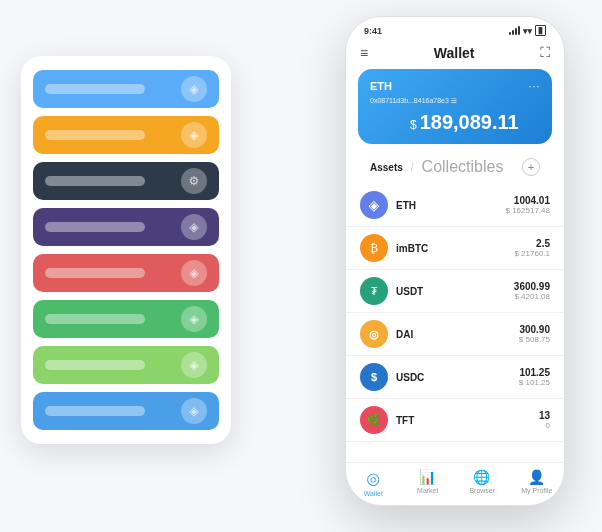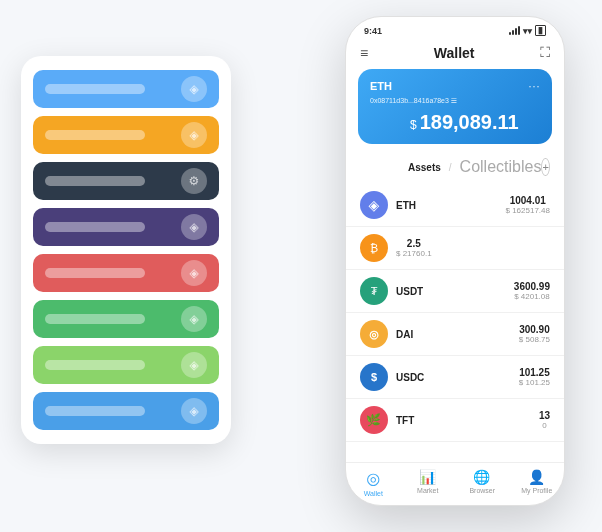--- a/index.html
+++ b/index.html
@@ -158,25 +158,24 @@
     }
 
     .eth-currency {
       font-size: 12px;
       margin-right: 3px;
       font-weight: 400;
     }
 
     
     .assets-header {
-      padding: 4px 14px 8px;
+      padding: 4px 24px 8px;
       display: flex;
       justify-content: space-between;
       align-items: center;
-      margin-left: 48px;
     }
 
     .assets-tabs {
       display: flex;
       gap: 8px;
       align-items: center;
     }
 
     .assets-tab-active {
       font-size: 10px;
@@ -232,21 +231,21 @@
     }
 
     .asset-name {
       font-size: 10px;
       font-weight: 600;
       color: #222;
       flex: 1;
     }
 
     .asset-values {
-      text-align: center;
+      text-align: right;
     }
 
     .asset-amount {
       font-size: 10px;
       font-weight: 600;
       color: #222;
     }
 
     .asset-usd {
       font-size: 8px;
@@ -407,20 +406,21 @@
         <div class="asset-icon eth-icon-circle" style="color:white;">◈</div>
         <span class="asset-name">ETH</span>
         <div class="asset-values">
           <div class="asset-amount">1004.01</div>
           <div class="asset-usd">$ 162517.48</div>
         </div>
       </div>
 
       <div class="asset-item">
         <div class="asset-icon imbtc-icon-circle" style="color:white;font-size:11px;">₿</div>
+        <span class="asset-name">imBTC</span>
         <div class="asset-values">
           <div class="asset-amount">2.5</div>
           <div class="asset-usd">$ 21760.1</div>
         </div>
       </div>
 
       <div class="asset-item">
         <div class="asset-icon usdt-icon-circle" style="color:white;font-size:11px;">₮</div>
         <span class="asset-name">USDT</span>
         <div class="asset-values">

